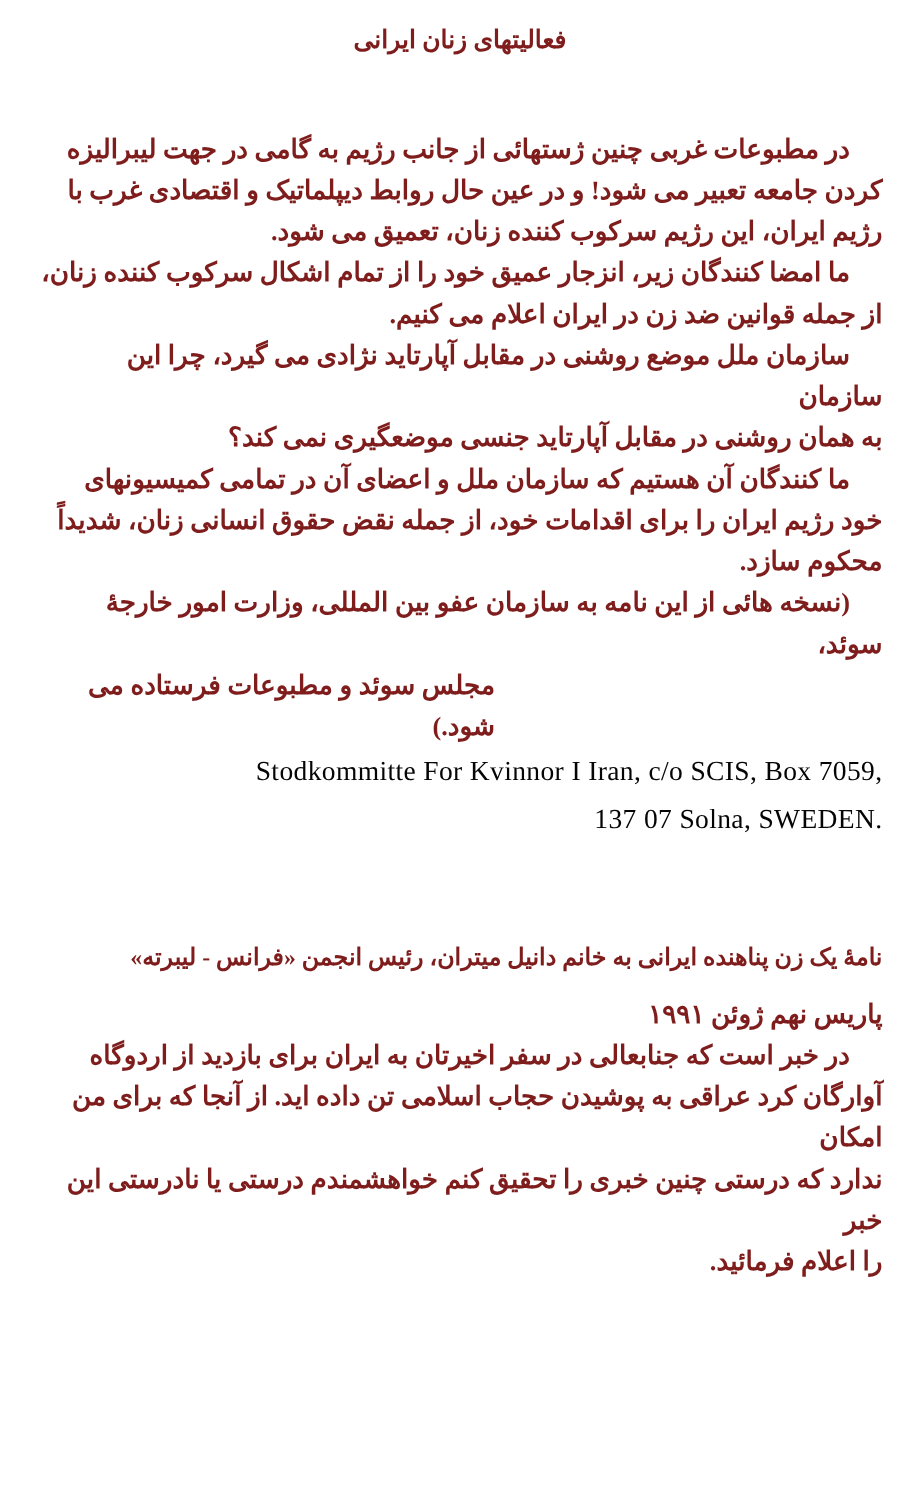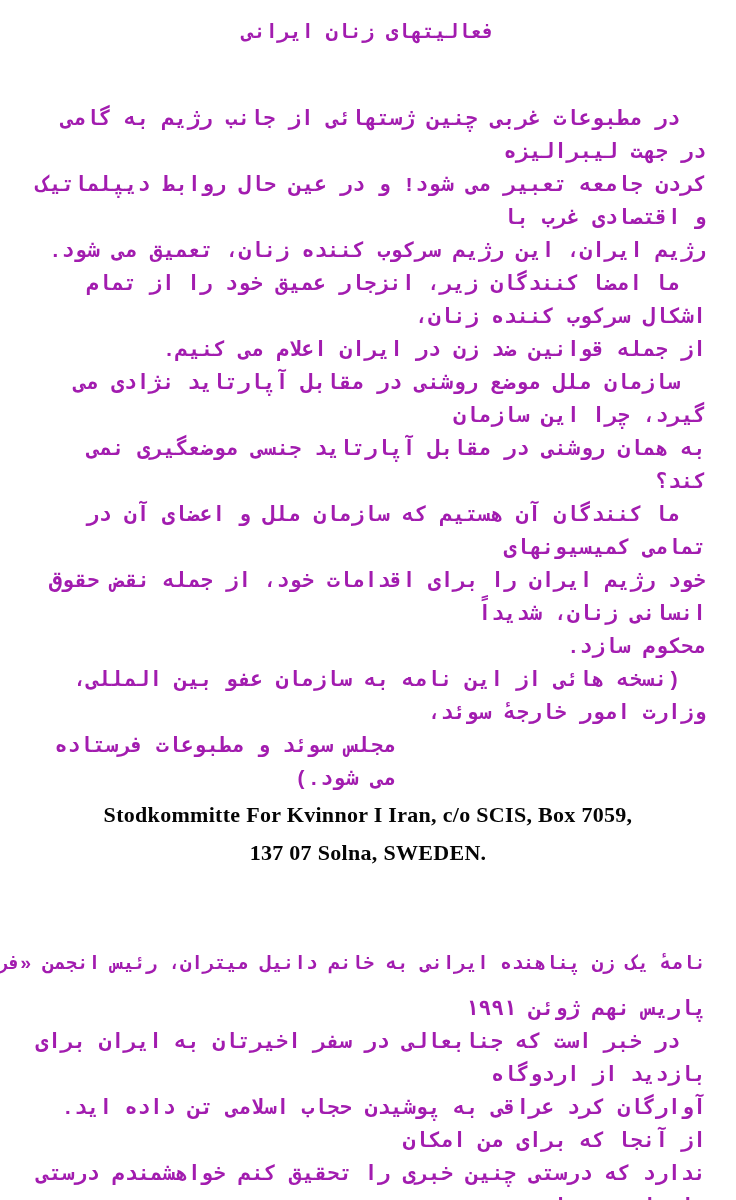--- a/index.html
+++ b/index.html
@@ -11,51 +11,51 @@
     background: #ffffff;
     color: #000000;
     box-sizing: border-box;
     padding: 16px 30px 0 30px;
     overflow: hidden;
     font-family: "DejaVu Sans", sans-serif;
   }
   .fa {
     direction: rtl;
     unicode-bidi: embed;
-    font-family: Liberation Mono, monospace;
+    font-family: Liberation Serif, serif;
     font-weight: bold;
     font-size: 21px;
     line-height: 33px;
-    color: #a21caf;
+    color: #7f1d1d;
     margin: 0;
     text-align: right;
     white-space: pre-line;
   }
   .page-title {
     font-size: 20px;
     line-height: 33px;
     text-align: center;
     margin: 0 0 54px 0;
   }
   .ind { text-indent: 26px; text-align: right; }
   .note-line2 { padding-right: 310px; }
   .signature {
     text-align: center;
     padding-left: 86px;
     line-height: 30px;
   }
   .latin {
     direction: ltr;
     font-family: "Liberation Serif", "DejaVu Serif", serif;
-    font-weight: bold;
+    font-weight: normal;
     font-size: 22px;
     line-height: 38px;
     color: #050505;
     margin: 0;
-    text-align: center;
+    text-align: right;
     letter-spacing: 0.3px;
   }
   .letter-heading {
     margin-top: 76px;
     margin-bottom: 12px;
     font-size: 19px;
     white-space: nowrap;
   }
   .dateline { }
   .salutation { line-height: 33px; }

